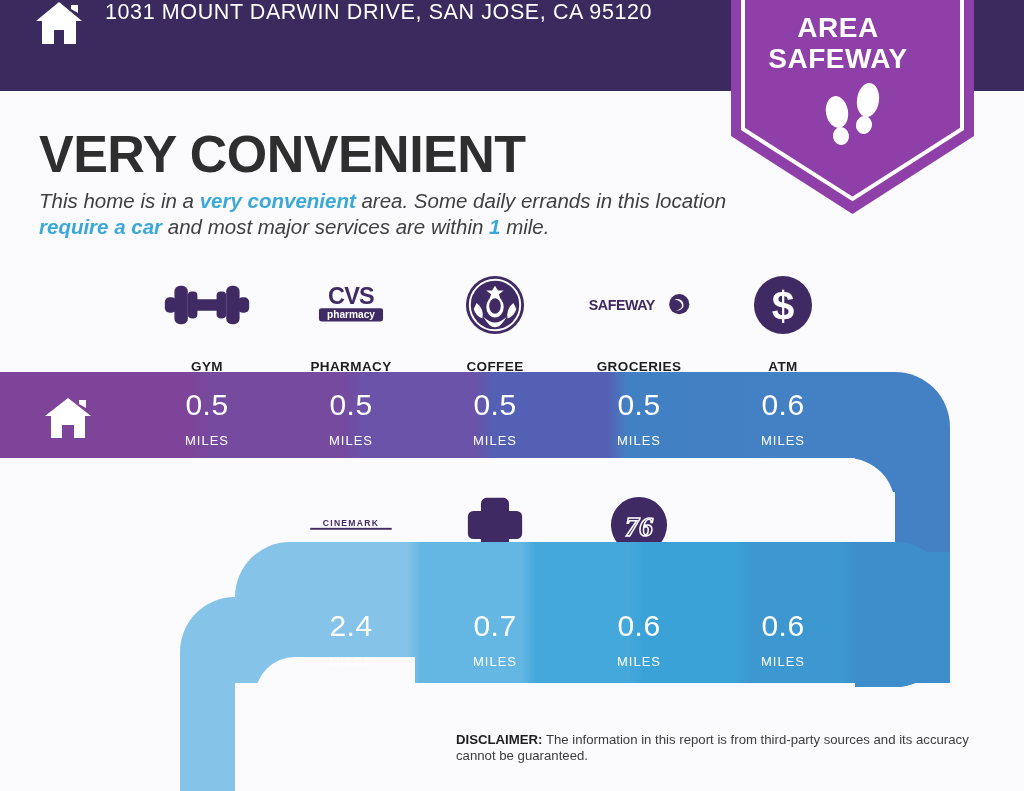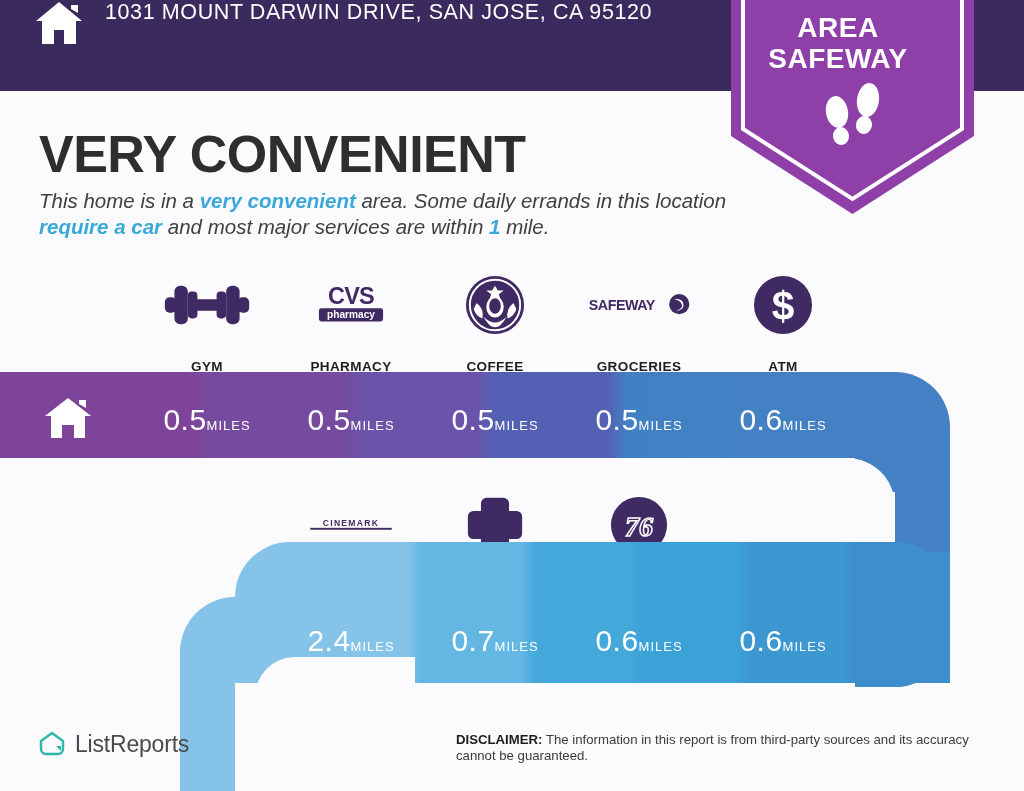--- a/index.html
+++ b/index.html
@@ -63,21 +63,21 @@
 
   
   .ribbon{position:absolute;left:0;top:372px;width:1024px;height:419px;z-index:1;}
   .ribbon svg{display:block;}
 
   
   .valrow{position:absolute;left:135px;width:720px;height:86px;display:flex;z-index:3;}
   .valrow.vr1{top:376px;}
   .valrow.vr2{top:597px;}
   .valcell{
-    width:144px;display:flex;flex-direction:row;
+    width:144px;display:flex;flex-direction:column;
     align-items:center;justify-content:center;color:#fff;
   }
   .valnum{font-size:30px;line-height:31px;font-weight:400;letter-spacing:.5px;}
   .valunit{font-size:13px;line-height:16px;letter-spacing:1px;margin-top:13px;}
   .valcell.blank .valnum,.valcell.blank .valunit{visibility:hidden;}
 
   
   .bar-home{
     position:absolute;left:42px;top:396px;width:52px;height:44px;z-index:4;
   }
@@ -345,27 +345,18 @@
     <div class="valcell">
       <div class="valnum">0.6</div>
       <div class="valunit">MILES</div>
     </div>
     <div class="valcell">
       <div class="valnum">0.6</div>
       <div class="valunit">MILES</div>
     </div>
   </div>
 
-  <div class="logo">
-    <span class="logo-mark">
-      <svg viewBox="0 0 28 28" width="28" height="28">
-        <path d="M14 3 L25 11 V19 a5 5 0 0 1 -5 5 H8 a5 5 0 0 1 -5 -5 V11 Z" fill="none" stroke="#2fb8a8" stroke-width="2.4" stroke-linejoin="round"></path>
-        <path d="M18 16 h5 v5 Z" fill="#2fb8a8"></path>
-      </svg>
-    </span>
-    <span class="logo-text">ListReports</span>
-  </div>
 
   <div class="disclaimer">
     <b>DISCLAIMER:</b><span> The information in this report is from third-party sources and its accuracy cannot be guaranteed.</span>
   </div>
 
 </div>
 
 </body></html>

